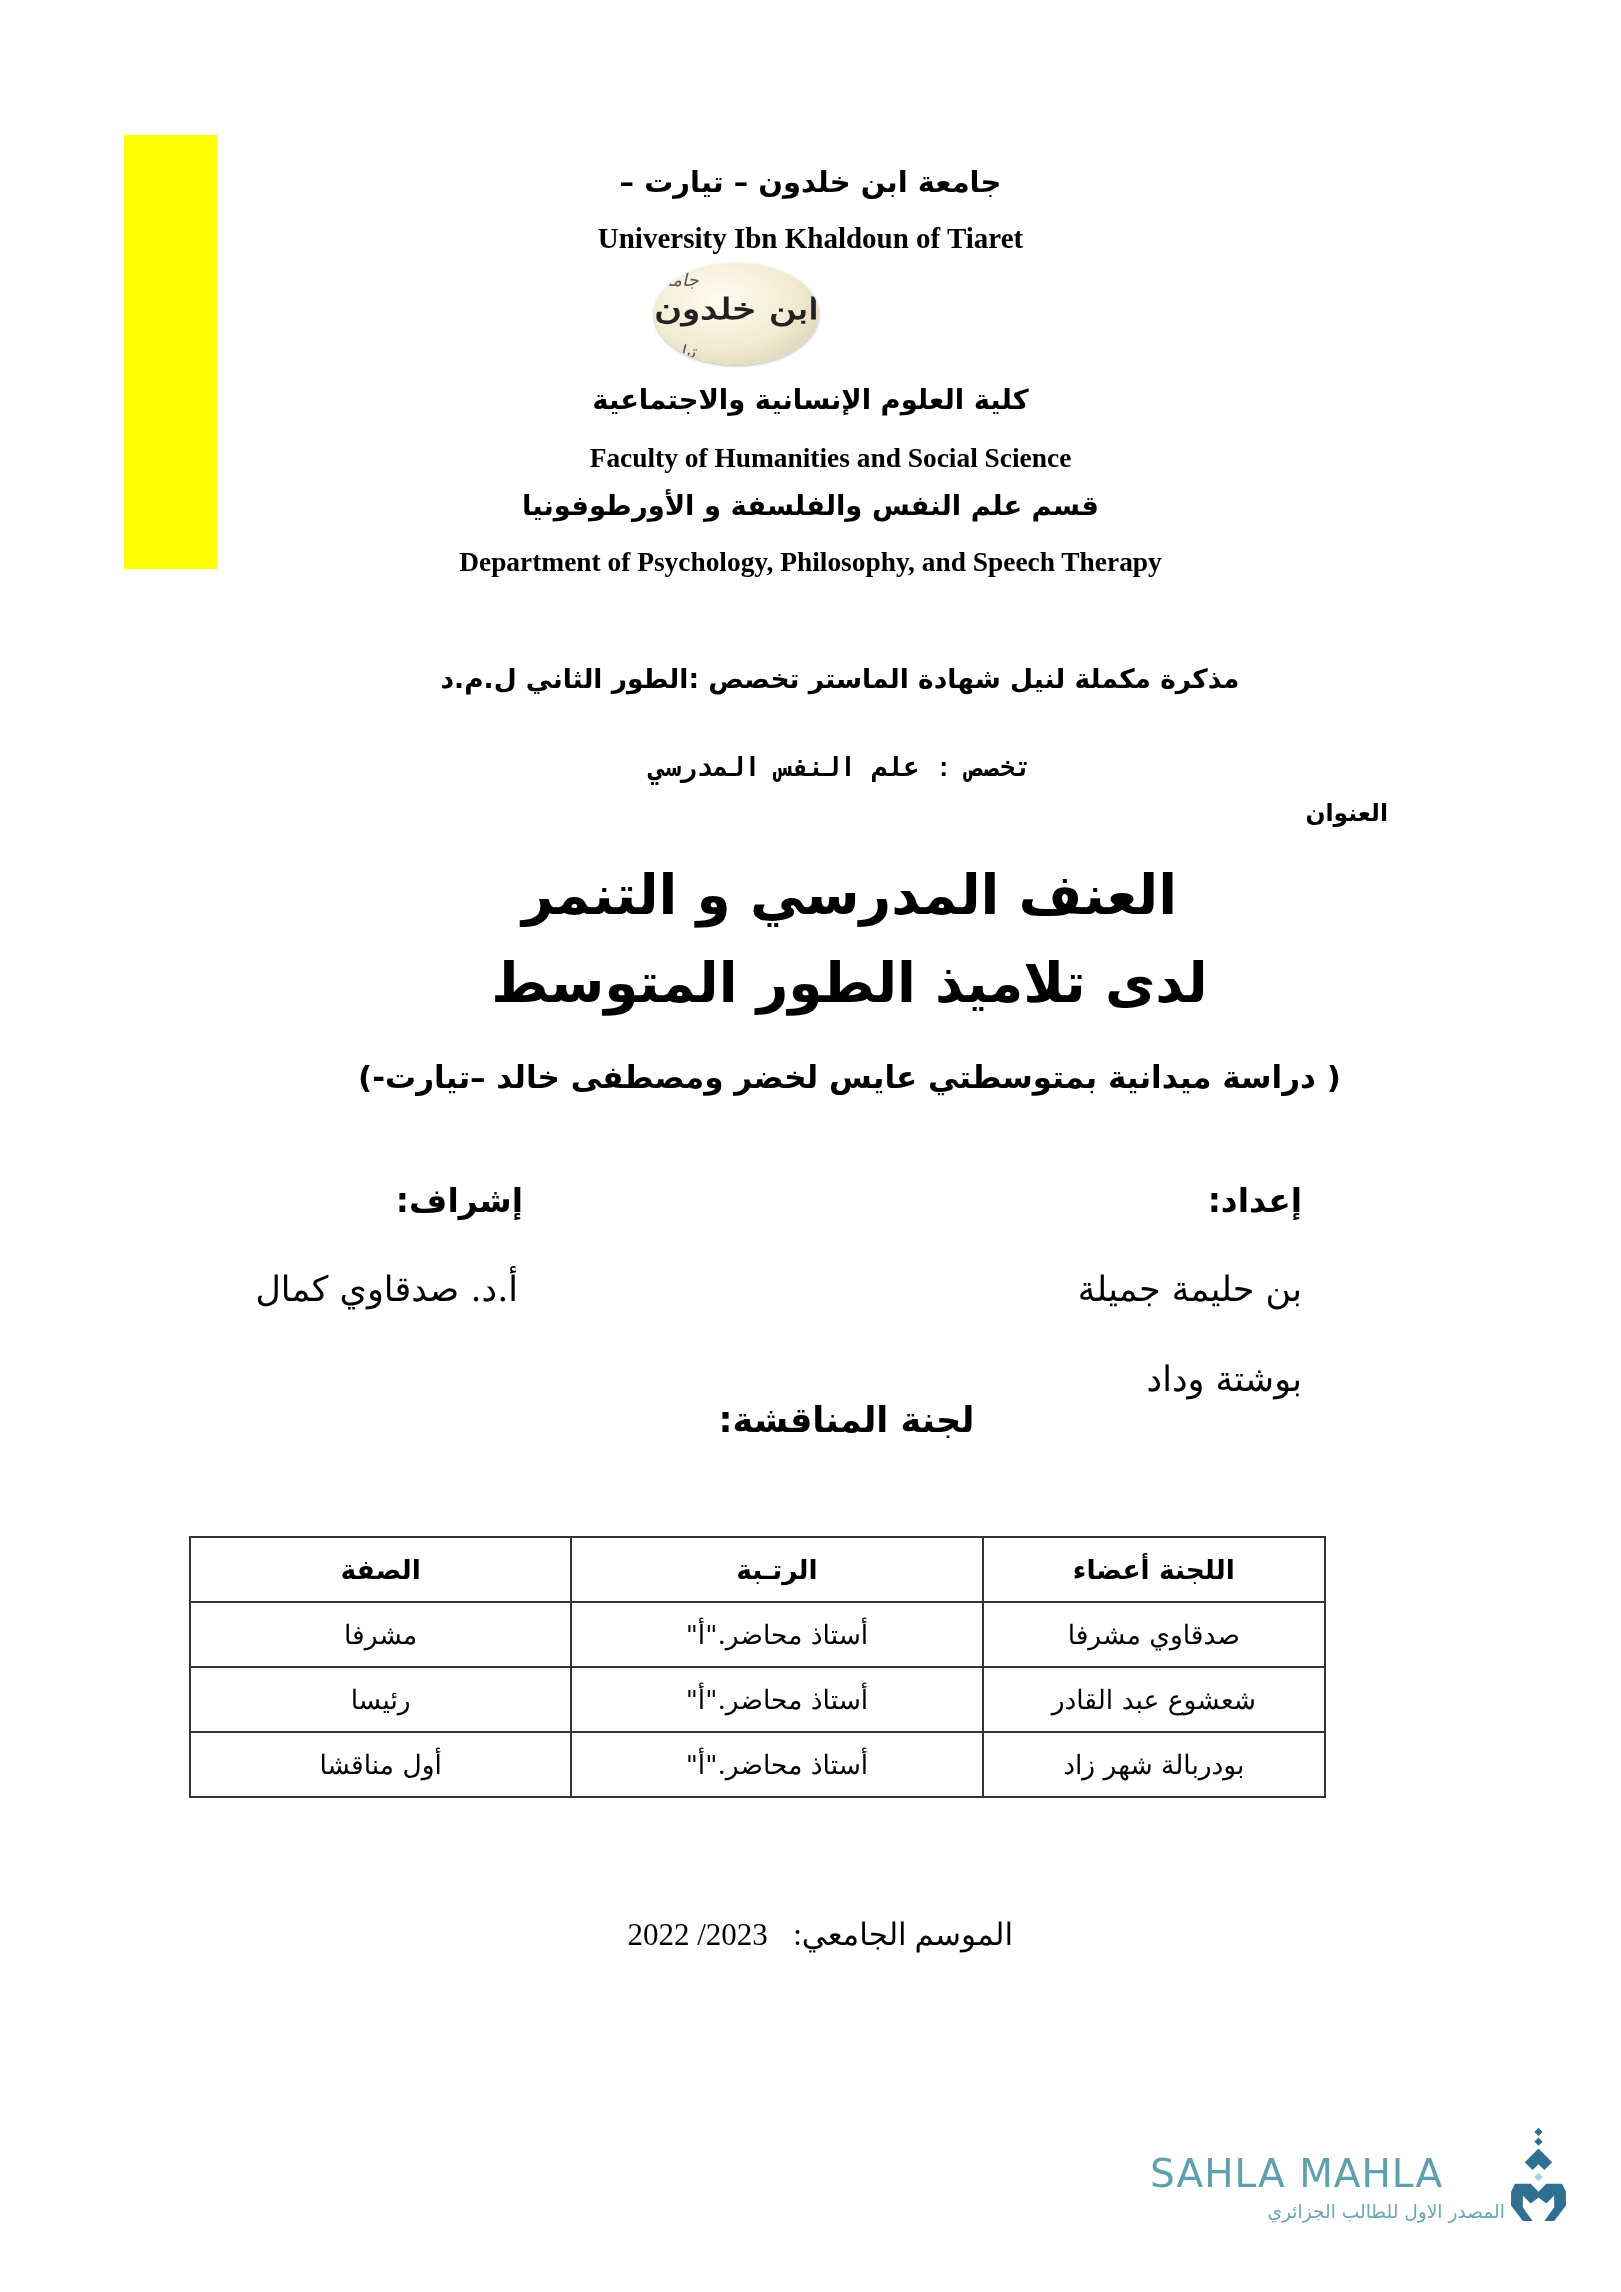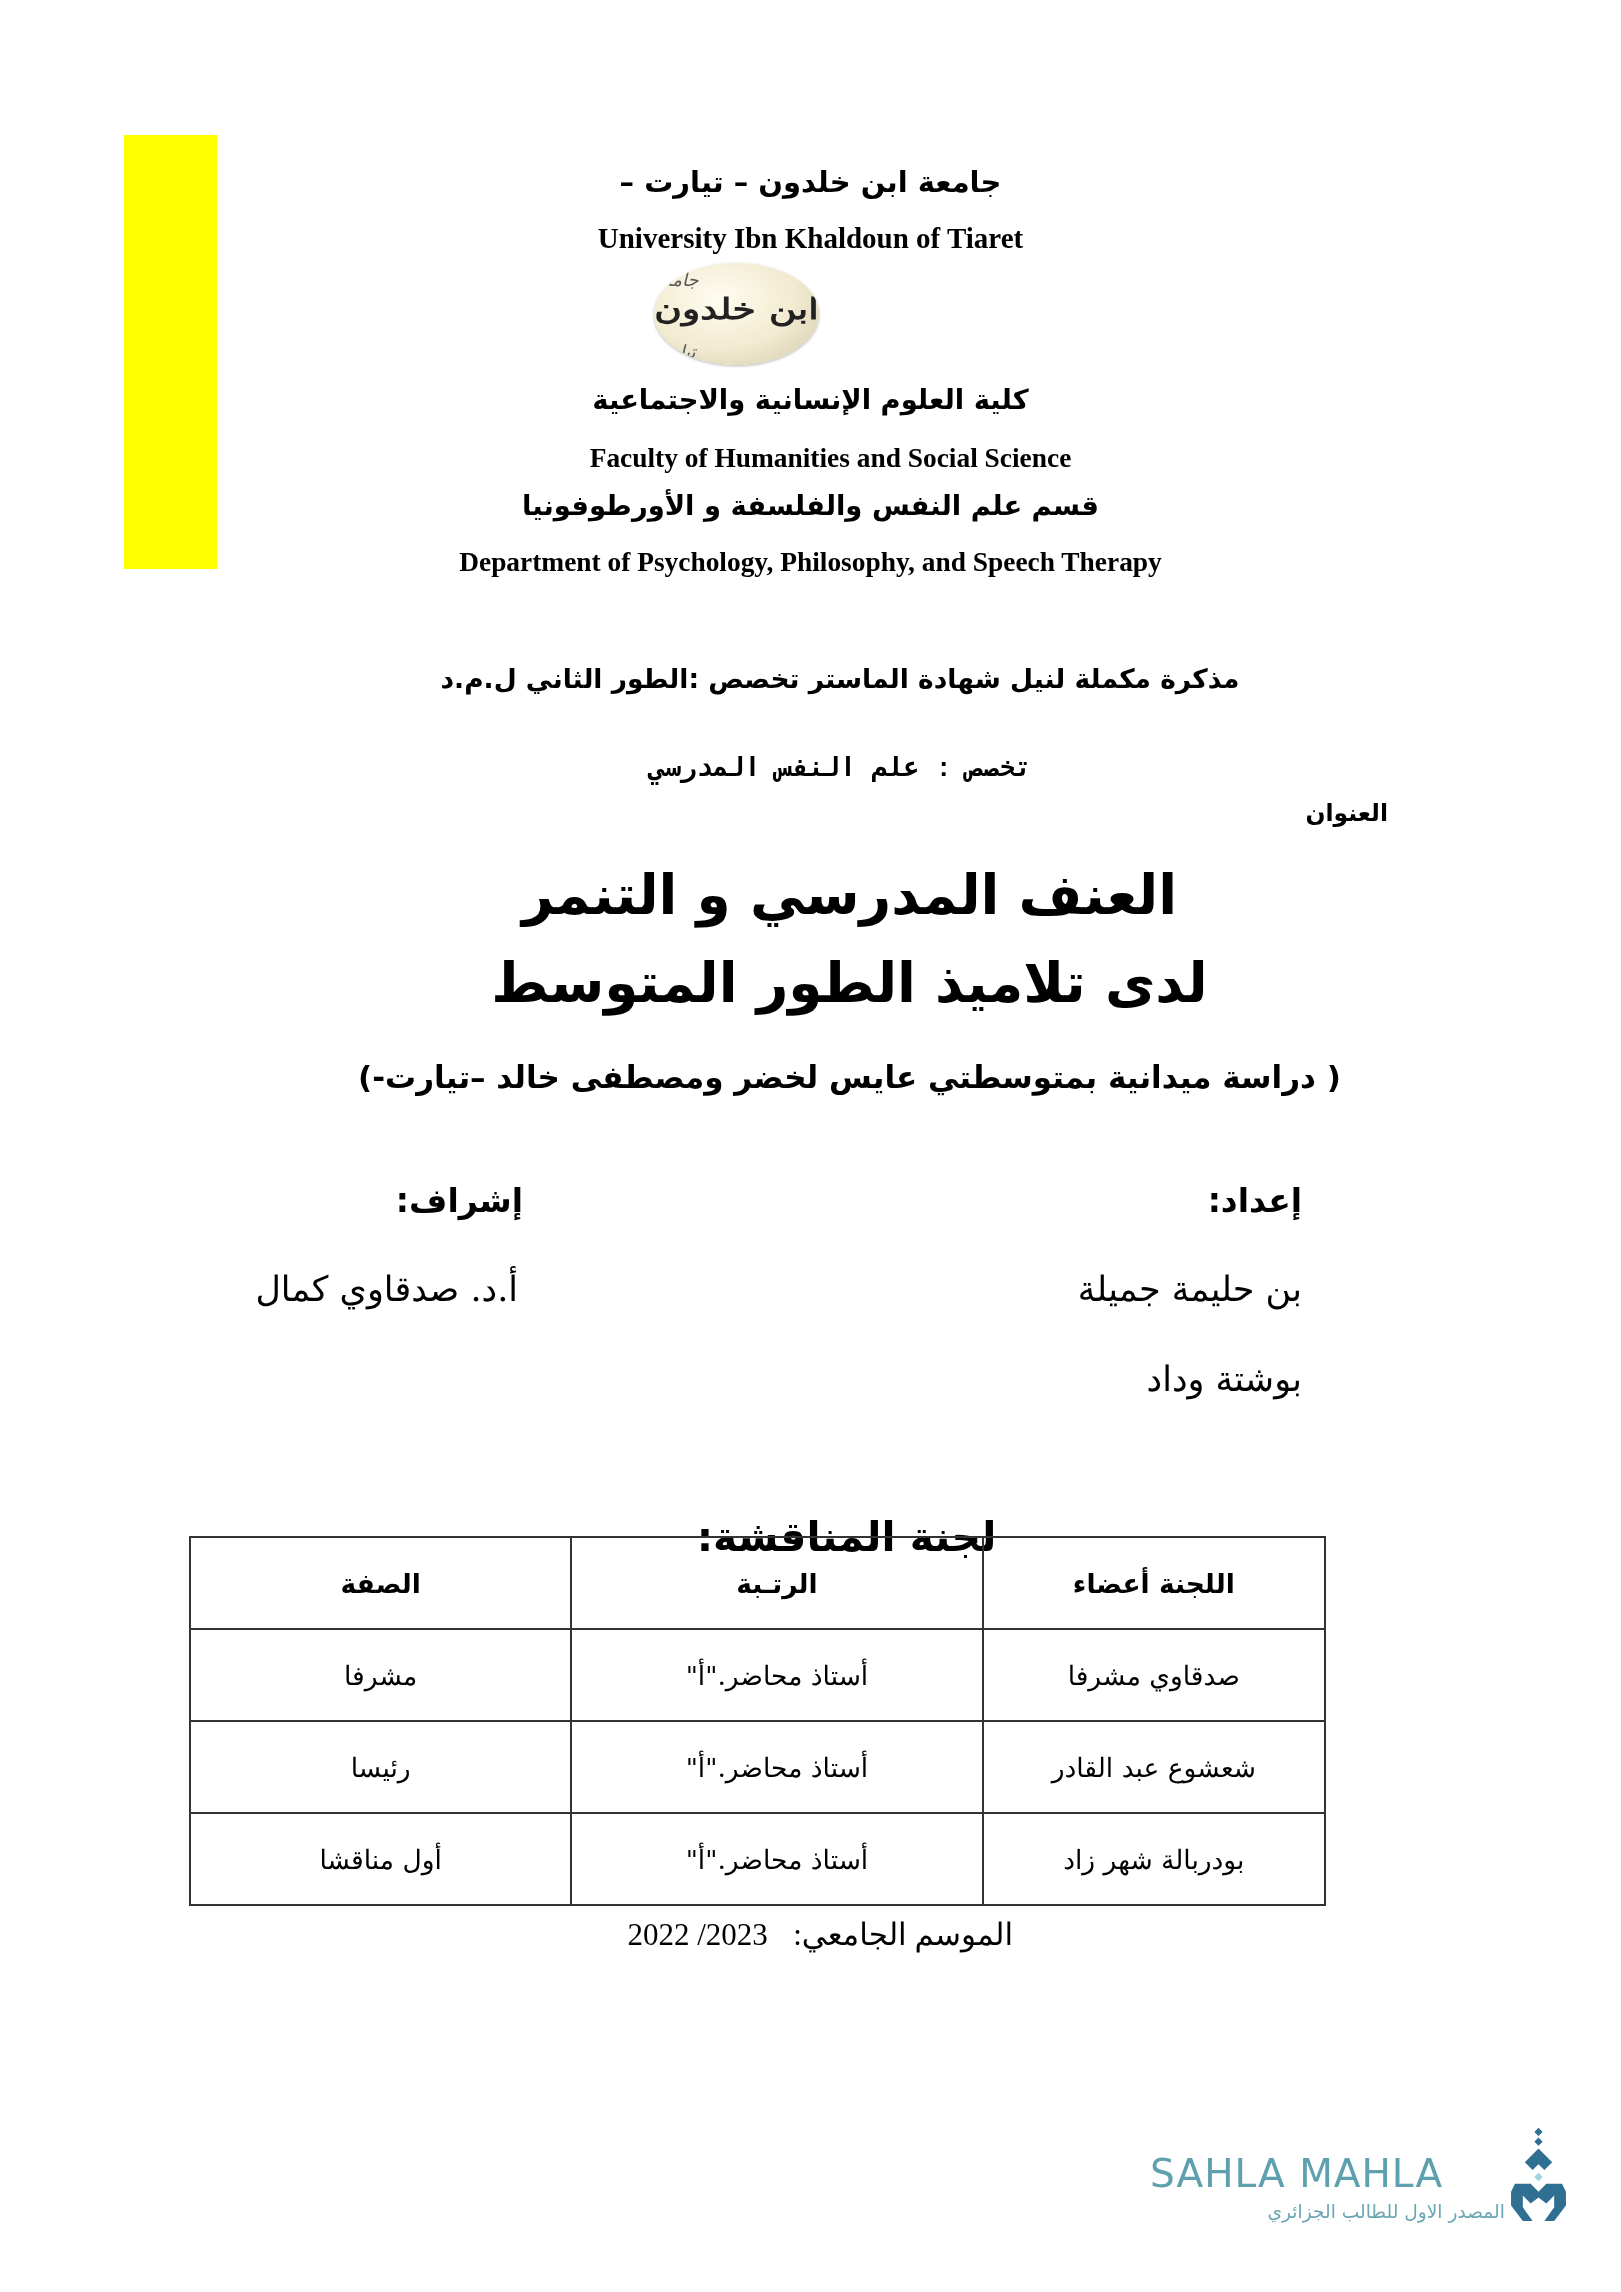--- a/index.html
+++ b/index.html
@@ -37,24 +37,24 @@
 
     .label { position: absolute; font-size: 33px; font-weight: bold; font-family: "DejaVu Sans", sans-serif; }
     .name { position: absolute; font-size: 35px; font-family: "DejaVu Serif", serif; }
 
     .prep-label { right: 319px; top: 1181px; }
     .sup-label { right: 1098px; top: 1181px; }
     .prep-name-1 { right: 319px; top: 1269px; }
     .prep-name-2 { right: 319px; top: 1359px; }
     .sup-name { right: 1103px; top: 1269px; }
 
-    .committee-title { top: 1513px; font-size: 41px; font-weight: bold; font-family: "DejaVu Sans", sans-serif; padding-left: 72px; }
+    .committee-title { top: 1400px; font-size: 35px; font-weight: bold; font-family: "DejaVu Sans", sans-serif; padding-left: 72px; }
 
     .committee-table { position: absolute; left: 189px; top: 1536px; width: 1137px; border-collapse: collapse; direction: rtl; }
-    .committee-table th, .committee-table td { border: 2px solid #333; text-align: center; height: 92px; font-family: "DejaVu Serif", serif; font-size: 26.5px; margin-top: 28px; }
+    .committee-table th, .committee-table td { border: 2px solid #333; text-align: center; height: 65px; font-family: "DejaVu Serif", serif; font-size: 26.5px; margin-top: 28px; }
     .committee-table th { font-weight: bold; font-family: "DejaVu Sans", sans-serif; font-size: 26.5px; }
     .col-members { width: 343px; }
     .col-rank { width: 412px; }
     .col-role { width: 382px; }
 
     .season { top: 1916px; font-size: 31px; font-family: "Liberation Serif", serif; padding-left: 19.6px; }
 
     .watermark { position: absolute; left: 1127px; top: 2117px; width: 421px; height: 118px; }
     .wm-en { position: absolute; left: 23px; top: 34px; font-size: 39px; font-family: "DejaVu Sans", sans-serif; color: #5fa0ae; letter-spacing: 1px; }
     .wm-ar { position: absolute; left: 5.9px; top: 84px; width: 372px; text-align: right; direction: rtl; font-size: 18.6px; font-family: "DejaVu Sans", sans-serif; color: #6aa6b3; }

